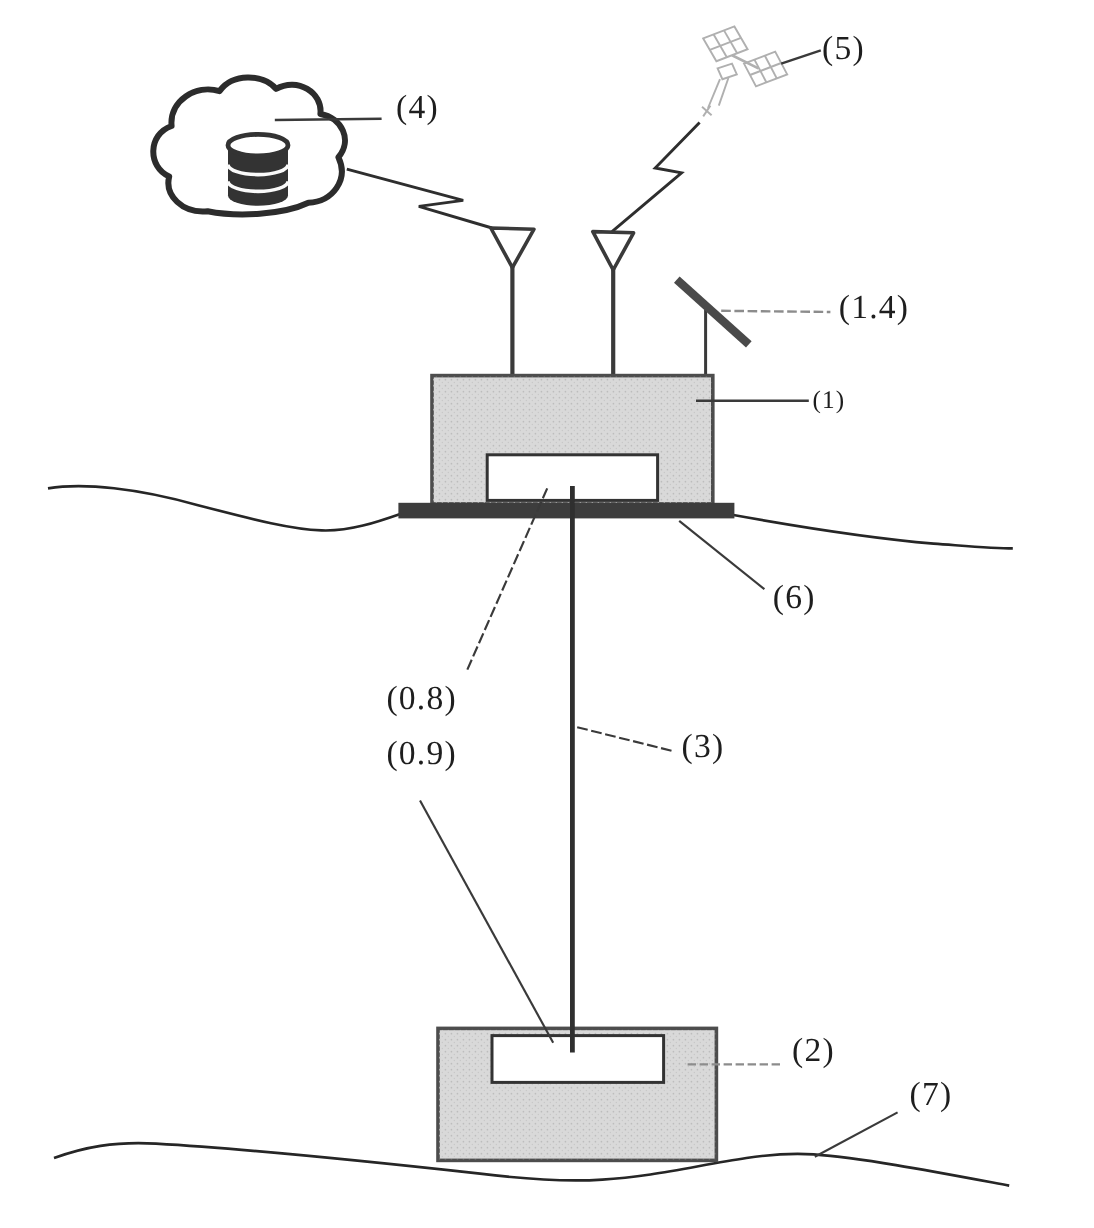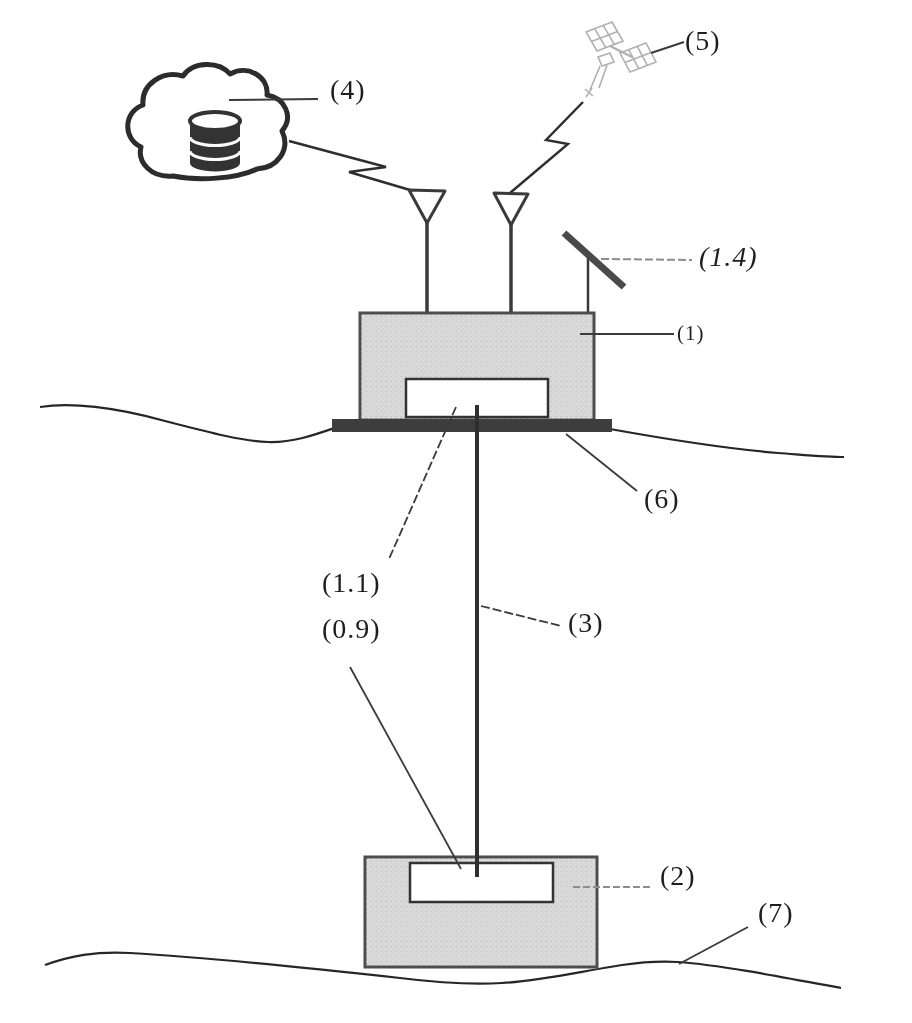--- a/index.html
+++ b/index.html
@@ -105,22 +105,22 @@
     <line x1="566" y1="434" x2="637" y2="491" stroke="#3a3a3a" stroke-width="1.8"></line>
     <line x1="456" y1="407" x2="389" y2="559" stroke="#3a3a3a" stroke-width="1.8" stroke-dasharray="9,3"></line>
     <line x1="481" y1="606" x2="561" y2="626" stroke="#3a3a3a" stroke-width="1.8" stroke-dasharray="9,3"></line>
     <line x1="350" y1="667" x2="461" y2="869" stroke="#3a3a3a" stroke-width="1.8"></line>
     <line x1="573" y1="887" x2="651" y2="887" stroke="#8c8c8c" stroke-width="2" stroke-dasharray="7,3"></line>
     <line x1="679" y1="964" x2="748" y2="927" stroke="#3a3a3a" stroke-width="1.8"></line>
   </svg>
 
   <div class="lbl" style="left:330px; top:76px;">(4)</div>
   <div class="lbl" style="left:685px; top:27px;">(5)</div>
-  <div class="lbl" style="left:699px; top:243px;font-style:italic;">(1.4)</div>
+  <div class="lbl" style="left:699px; top:243px;">(1.4)</div>
   <div class="lbl small" style="left:677px; top:323px;">(1)</div>
   <div class="lbl" style="left:644px; top:485px;">(6)</div>
-  <div class="lbl" style="left:322px; top:569px;">(1.1)</div>
+  <div class="lbl" style="left:322px; top:569px;">(0.8)</div>
   <div class="lbl" style="left:568px; top:609px;">(3)</div>
   <div class="lbl" style="left:322px; top:615px;">(0.9)</div>
   <div class="lbl" style="left:660px; top:862px;">(2)</div>
   <div class="lbl" style="left:758px; top:899px;">(7)</div>
 
 </div>
 
 </body></html>

